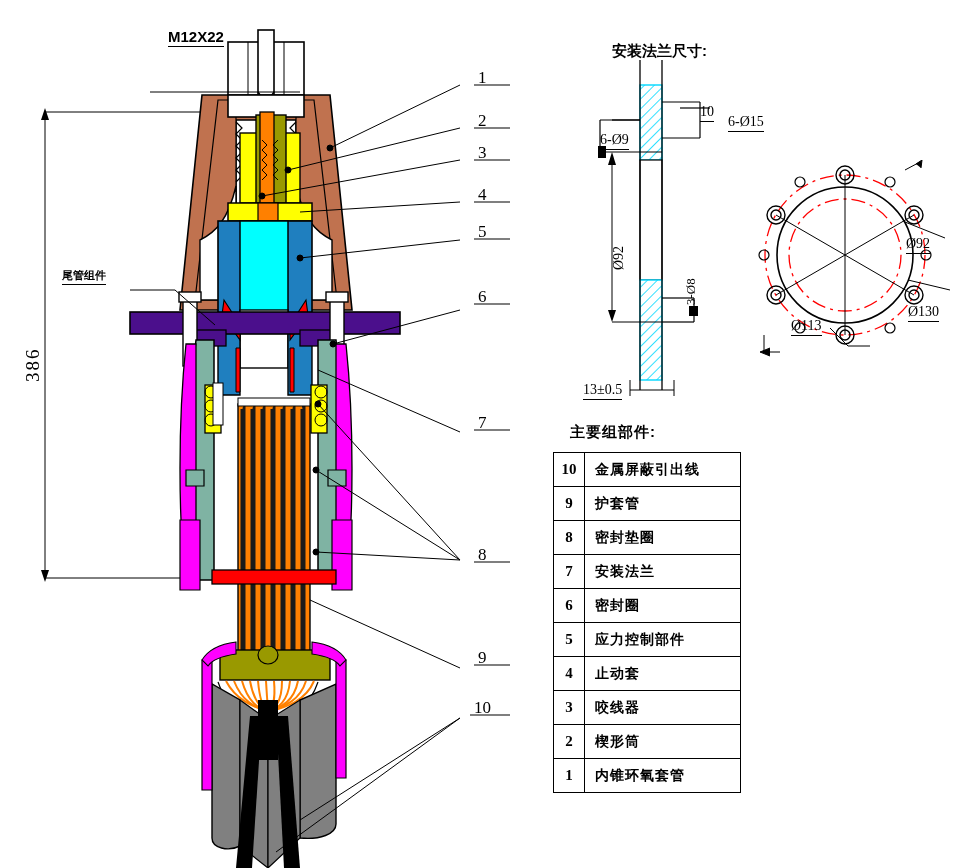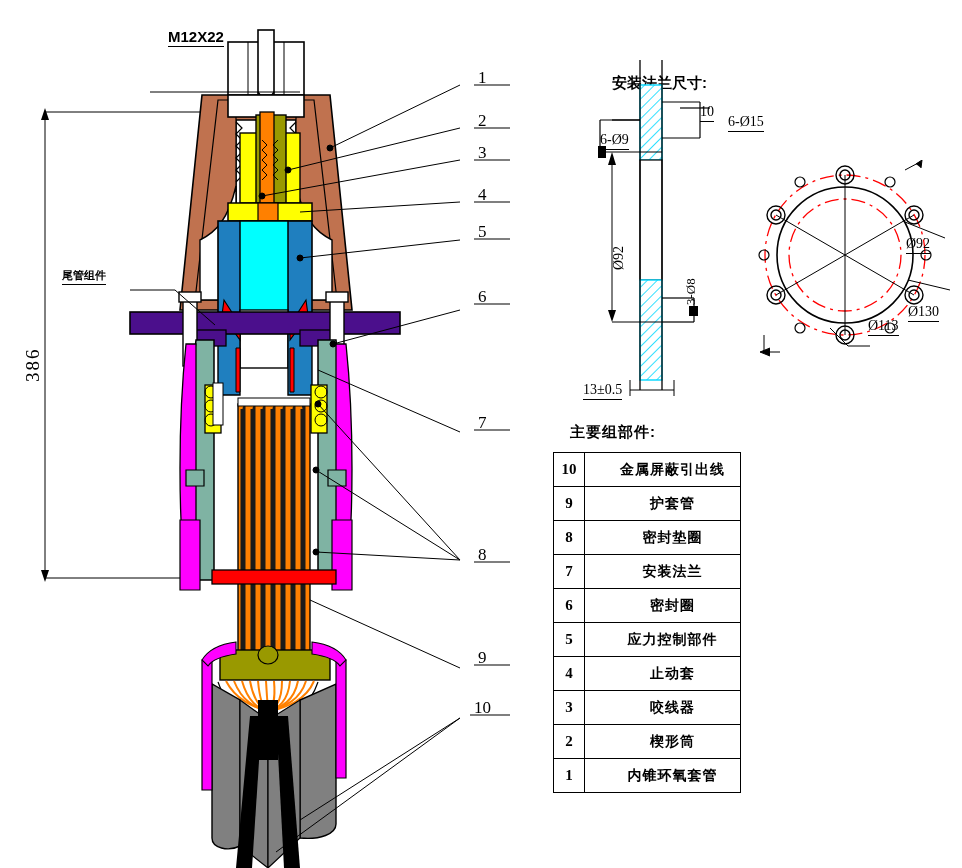--- a/index.html
+++ b/index.html
@@ -8,43 +8,43 @@
   .abs{position:absolute;}
   svg{display:block;}
   #root{position:absolute;left:0;top:0;width:962px;height:868px;}
 
   
   #parts-table-title{left:570px;top:423px;font-size:15px;font-weight:bold;letter-spacing:1px;text-align:center;}
   #parts-table{left:553px;top:452px;width:188px;border-collapse:collapse;}
   #parts-table td{border:1px solid #000;height:33px;font-size:14px;font-weight:bold;
                   padding:0;vertical-align:middle;}
   #parts-table td.num{width:30px;text-align:center;font-family:"Liberation Serif",serif;font-size:15px;}
-  #parts-table td.nm{padding-left:20px;letter-spacing:1px;text-align:center;}
+  #parts-table td.nm{padding-left:10px;letter-spacing:1px;}
 
   
   .lbl{font-size:15px;font-weight:bold;white-space:nowrap;}
   .lbl-ul{border-bottom:1.5px solid #000;padding-bottom:1px;}
   .lbl-sm{font-size:11px;font-weight:bold;white-space:nowrap;}
   .lbl-dim{font-family:"Liberation Serif",serif;font-size:14px;white-space:nowrap;}
   .rot90{transform:rotate(-90deg);transform-origin:left top;}
 
   #label-m12{left:168px;top:28px;}
   #label-flange-note{left:62px;top:268px;}
   #label-386{left:22px;top:382px;}
-  #label-flange-dims{left:612px;top:42px;margin-top:32px;}
+  #label-flange-dims{left:612px;top:42px;}
 
   #dim-6x9{left:600px;top:132px;}
   #dim-10{left:700px;top:104px;}
   #dim-6x15{left:728px;top:114px;}
   #dim-d92v{left:611px;top:270px;}
   #dim-3xd8{left:683px;top:305px;}
   #dim-13{left:583px;top:382px;}
   #dim-d92c{left:906px;top:236px;}
   #dim-d130{left:908px;top:304px;}
-  #dim-d113{left:868px;top:318px;}
+  #dim-d113{left:791px;top:318px;}
 
   .leader-num{font-family:"Liberation Serif",serif;font-size:17px;}
 </style>
 </head>
 <body>
 
 <div id="root">
 
   <svg class="abs" style="left:0;top:0;" width="540" height="868">
     <defs>

